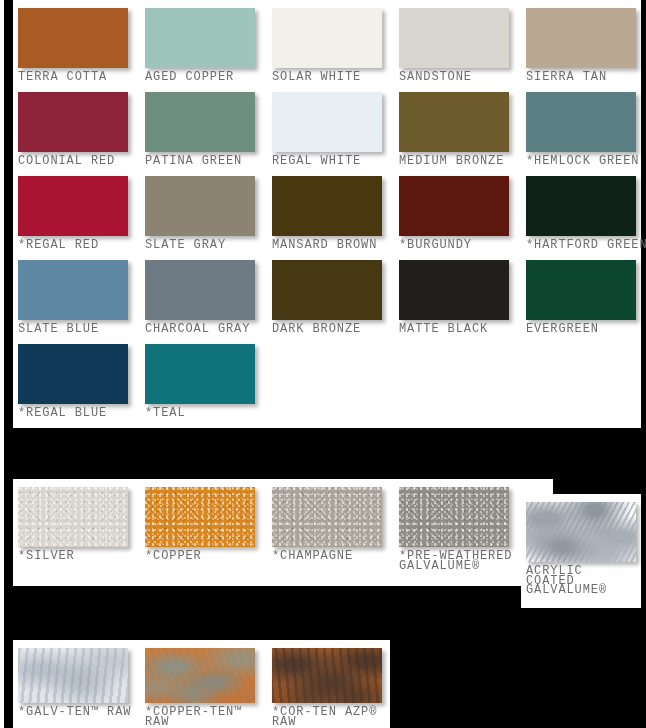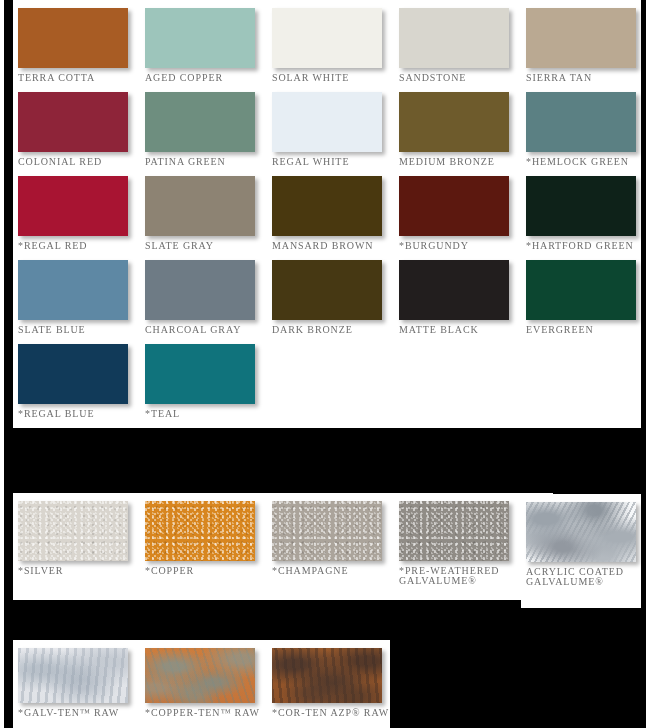--- a/index.html
+++ b/index.html
@@ -25,21 +25,21 @@
     width: 4px; height: 728px;
     background: #ffffff;
   }
 
   
   .panel {
     position: absolute;
     background: #ffffff;
   }
   #panel-painted  { left: 13px;  top: 0px;   width: 628px; height: 428px; }
-  #panel-metallic { left: 13px;  top: 493px; width: 540px; height: 107px; }
+  #panel-metallic { left: 13px;  top: 479px; width: 540px; height: 107px; }
   #panel-acrylic  { left: 521px; top: 494px; width: 120px; height: 114px; }
   #panel-raw      { left: 13px;  top: 640px; width: 377px; height: 96px; }
 
   
   .grid {
     position: absolute;
     display: grid;
   }
   #grid-painted {
     left: 5px; top: 8px;
@@ -71,27 +71,27 @@
     height: 60px;
     box-shadow: 3px 3px 4px rgba(0,0,0,0.30);
   }
   #grid-metallic .chip, #grid-acrylic .chip { height: 60px; }
   #grid-raw .chip { height: 55px; }
 
   .chip.empty { box-shadow: none; background: transparent !important; }
 
   .caption {
     margin-top: 5px;
-    font-size: 10px;
+    font-size: 12px;
     letter-spacing: 0.9px;
     color: #6d6d6d;
     line-height: 9.6px;
     text-transform: uppercase;
     white-space: pre-line;
-    font-family: Liberation Serif, serif;
+    font-family: Liberation Mono, monospace;
   }
 
   
   .tex-speckle {
     background-image:
       radial-gradient(circle at 12% 22%, rgba(255,255,255,0.55) 0 1.2px, transparent 1.3px),
       radial-gradient(circle at 36% 64%, rgba(0,0,0,0.10) 0 1.2px, transparent 1.3px),
       radial-gradient(circle at 68% 18%, rgba(255,255,255,0.45) 0 1px, transparent 1.1px),
       radial-gradient(circle at 84% 76%, rgba(0,0,0,0.09) 0 1.1px, transparent 1.2px),
       radial-gradient(circle at 52% 42%, rgba(255,255,255,0.35) 0 1px, transparent 1.1px);

